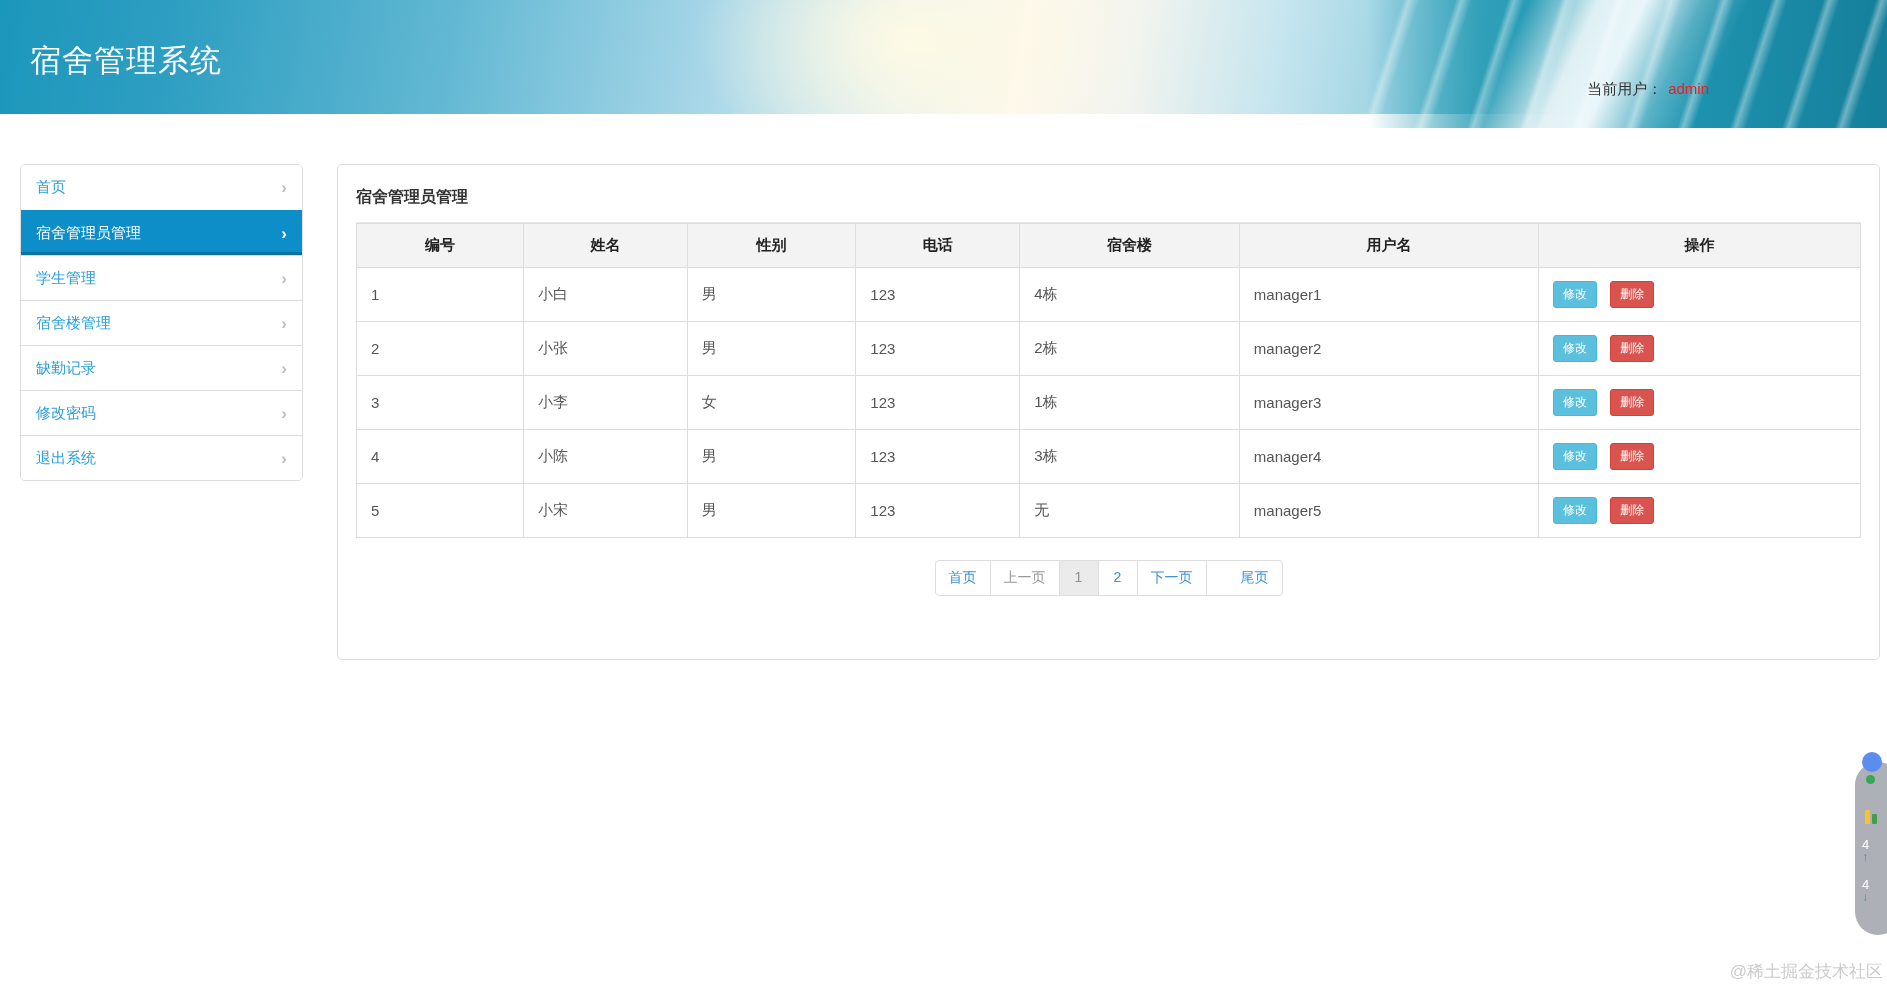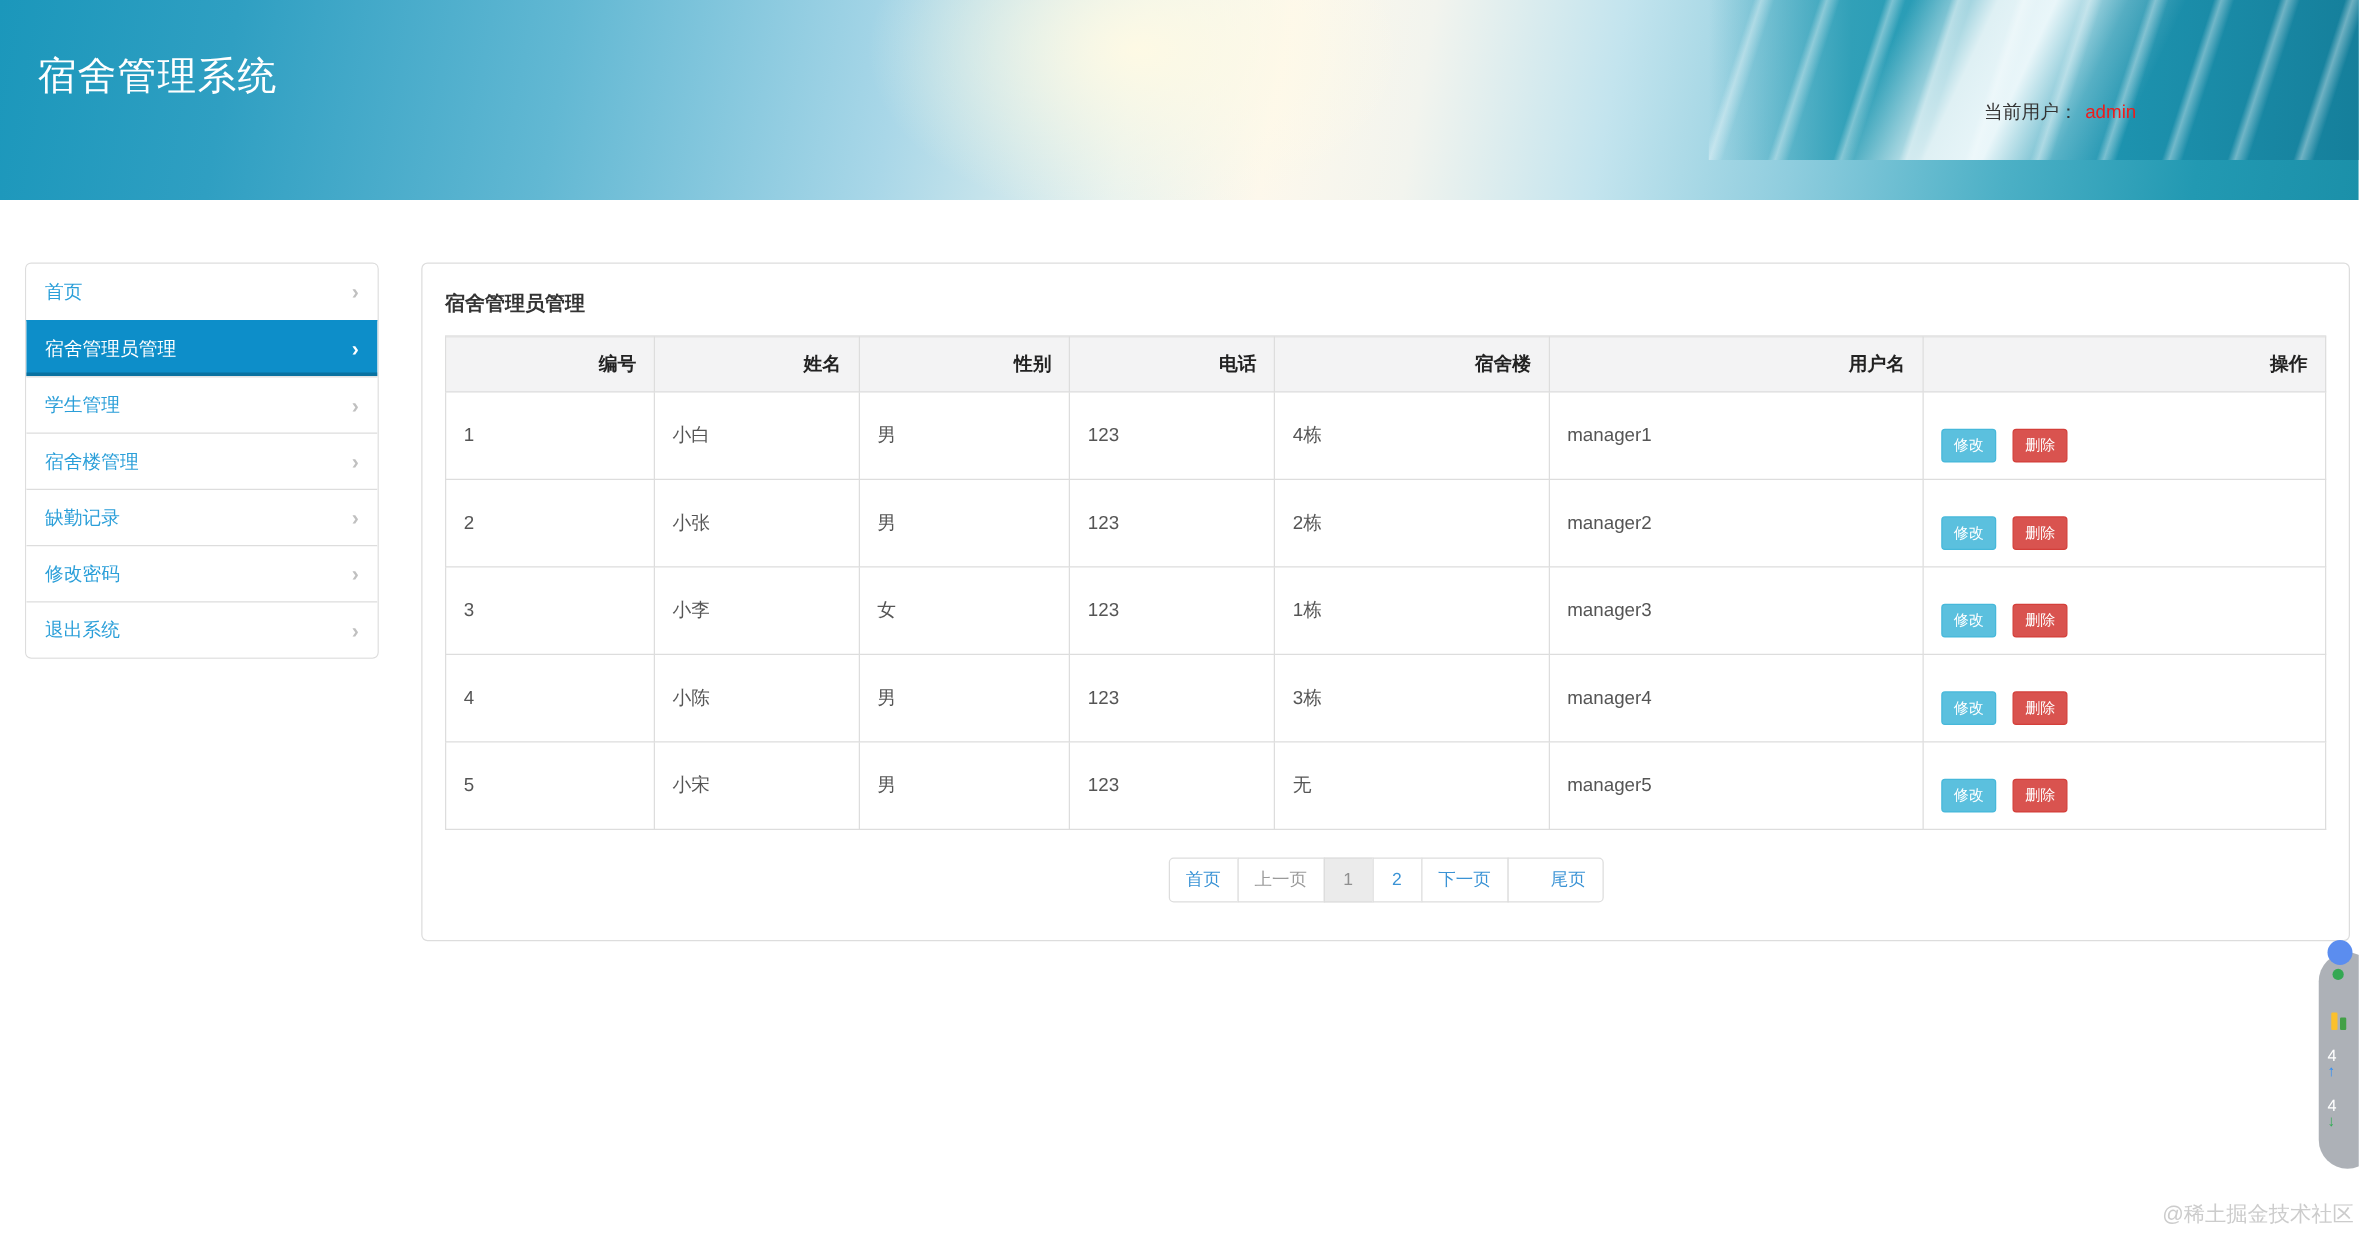--- a/index.html
+++ b/index.html
@@ -6,21 +6,21 @@
   html,body { margin:0; padding:0; }
   body {
     width:1887px; height:993px; position:relative; overflow:hidden;
     background:#fff;
     font-family:"Liberation Sans","DejaVu Sans",sans-serif;
     color:#333;
   }
 
   
   .app-header{
-    position:relative; height:160px; width:100%;
+    position:relative; height:114px; width:100%;
     background:
       radial-gradient(ellipse 300px 190px at 910px 40px, rgba(255,250,228,0.95), rgba(255,250,228,0) 72%),
       linear-gradient(100deg,#1b97bb 0%,#2f9fc2 10%,#62b8d3 24%,#a9d7e8 38%,#e7f2ef 48%,#fdf8ec 54%,#f2f4ee 60%,#c3e4ee 68%,#8fcdde 76%,#4cb0c6 85%,#2299b2 93%,#1b90a9 100%);
     text-decoration: underline;
   }
   .app-header::after{
     content:""; position:absolute; right:0; top:0; width:520px; height:128px;
     background:
       linear-gradient(115deg, rgba(255,255,255,0) 28%, rgba(255,255,255,0.85) 40%, rgba(244,251,253,0.95) 48%, rgba(255,255,255,0.25) 58%, rgba(255,255,255,0) 66%),
       repeating-linear-gradient(108deg, rgba(255,255,255,0) 0 34px, rgba(255,255,255,0.38) 40px, rgba(255,255,255,0) 50px),
@@ -79,29 +79,29 @@
   .search-input{
     height:34px; width:158px; border:1px solid #ccc; border-radius:17px;
     padding:0 13px; font-size:14px; outline:none;
     font-family:"Liberation Sans","DejaVu Sans",sans-serif;
   }
   .btn-search{ background:#41b2d5; border:1px solid #2ea5c9; color:#fff; padding:8px 16px; }
 
   
   table.data-table{ width:100%; border-collapse:collapse; font-size:15px; }
   .data-table th{
-    background:#f3f3f4; color:#222; font-weight:bold; text-align:right;
+    background:#f3f3f4; color:#222; font-weight:bold; text-align:center;
     border:1px solid #ddd; padding:12px 14px;
   }
   .data-table td{
     border:1px solid #ddd; padding:13px 14px; color:#555; background:#fff; height:50px;
   }
   .btn-xs{ padding:4px 9px; font-size:12px; border-radius:3px; color:#fff; }
   .btn-edit{ background:#5bc0de; border:1px solid #46b8da; margin-right:9px; }
-  .btn-del{ background:#d9534f; border:1px solid #d43f3a;margin-top:16px; }
+  .btn-del{ background:#d9534f; border:1px solid #d43f3a; }
 
   
   .pagination-wrap{ display:flex; justify-content:center; margin-top:22px; }
   .pagination{ display:inline-flex; }
   .page-item{
     padding:8px 13px; min-width:40px; text-align:center;
     border:1px solid #ddd; margin-left:-1px; background:#fff;
     color:#3a93d5; font-size:14px; cursor:pointer; text-decoration:none;
   }
   .page-item:first-child{ border-radius:4px 0 0 4px; margin-left:0; }

